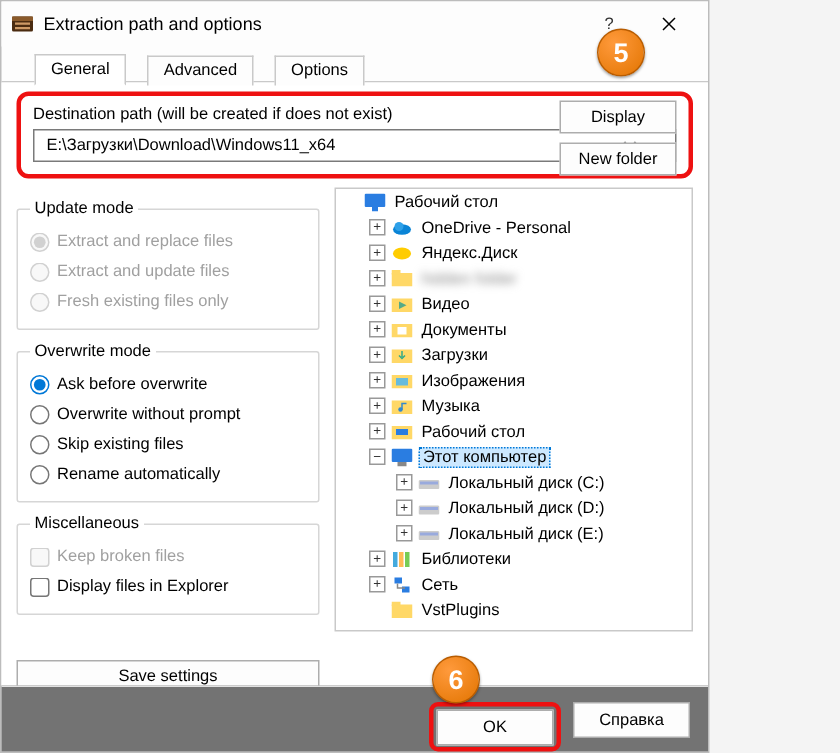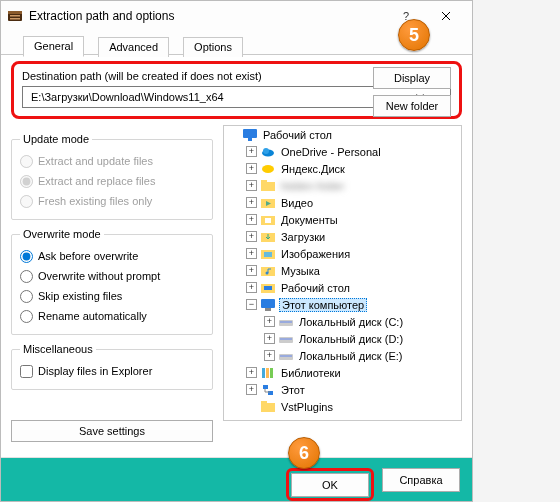--- a/index.html
+++ b/index.html
@@ -35,21 +35,21 @@
   .spacer0 { width:4px; flex-shrink:0; }
   .spacer1 { width:22px; flex-shrink:0; }
   .spacer2 { width:40px; flex-shrink:0; }
   .noexp { width:14px; flex-shrink:0; }
   .ficon { width:16px; height:14px; margin-right:3px; flex-shrink:0; display:inline-flex; align-items:center; justify-content:center; }
   .label { font-size:11px; padding:0 2px; }
   .label.sel { background:#cce8ff; border:1px dotted #0078d7; }
   .label.blur { filter: blur(3px); color:#888; }
   .save-row { margin-top:10px; }
   .save-btn { width:100%; height:22px; border:1px solid #adadad; background:#fdfdfd; cursor:pointer;margin-top:20px; }
-  .footer { position:absolute; bottom:0; left:0; right:0; height:44px; border-top:1px solid #e1e1e1; padding:10px 12px 0 0; display:flex; justify-content:flex-end; gap:8px; background:#14b8a6; }
+  .footer { position:absolute; bottom:0; left:0; right:0; height:44px; border-top:1px solid #e1e1e1; padding:10px 12px 0 0; display:flex; justify-content:flex-end; gap:8px; background:#737373; }
   .footer .btn { min-width:78px; height:24px; }
   .ok-highlight { border:3px solid #e11; border-radius:6px; padding:2px; }
   .clearfix::after { content:""; display:block; clear:both; }
 </style>
 </head>
 <body>
 
 <div class="window">
 
   <div class="titlebar">
@@ -94,26 +94,26 @@
       </div>
     </div>
 
     <div class="clearfix" style="margin-top:6px;">
 
       <div class="half left">
 
         <fieldset>
           <legend>Update mode</legend>
           <label class="opt disabled">
+            <input type="radio" name="um" checked="" disabled="" style="">
+            <span>Extract and replace files</span>
+          </label>
+          <label class="opt disabled">
             <input type="radio" name="um" disabled="" style="">
             <span>Extract and update files</span>
-          </label>
-          <label class="opt disabled">
-            <input type="radio" name="um" checked="" disabled="" style="">
-            <span>Extract and replace files</span>
           </label>
           <label class="opt disabled">
             <input type="radio" name="um" disabled="" style="">
             <span>Fresh existing files only</span>
           </label>
         </fieldset>
 
         <fieldset>
           <legend>Overwrite mode</legend>
           <label class="opt">
@@ -129,20 +129,24 @@
             <span>Skip existing files</span>
           </label>
           <label class="opt">
             <input type="radio" name="ow" style="">
             <span>Rename automatically</span>
           </label>
         </fieldset>
 
         <fieldset>
           <legend>Miscellaneous</legend>
+          <label class="opt disabled">
+            <input type="checkbox" disabled="" style="">
+            <span>Keep broken files</span>
+          </label>
           <label class="opt">
             <input type="checkbox" style="">
             <span>Display files in Explorer</span>
           </label>
         </fieldset>
 
         <div class="save-row">
           <button class="save-btn">Save settings</button>
         </div>
 
@@ -335,21 +339,21 @@
           <div class="node">
               <span class="spacer1"></span>
               <span class="exp">+</span>
               <span class="ficon">
                 <svg width="14" height="12">
                   <rect x="2" y="1" width="5" height="4" fill="#2a7de1"></rect>
                   <rect x="7" y="7" width="5" height="4" fill="#2a7de1"></rect>
                   <path d="M4 5 v3 h5" stroke="#888" fill="none"></path>
                 </svg>
               </span>
-              <span class="label">Этот</span>
+              <span class="label">Сеть</span>
             </div>
 
           <div class="node">
               <span class="spacer1"></span>
               <span class="noexp"></span>
               <span class="ficon">
                 <svg width="14" height="11">
                   <rect x="0" y="2" width="14" height="9" fill="#ffd867"></rect>
                   <rect x="0" y="0" width="6" height="3" fill="#ffd867"></rect>
                 </svg>

